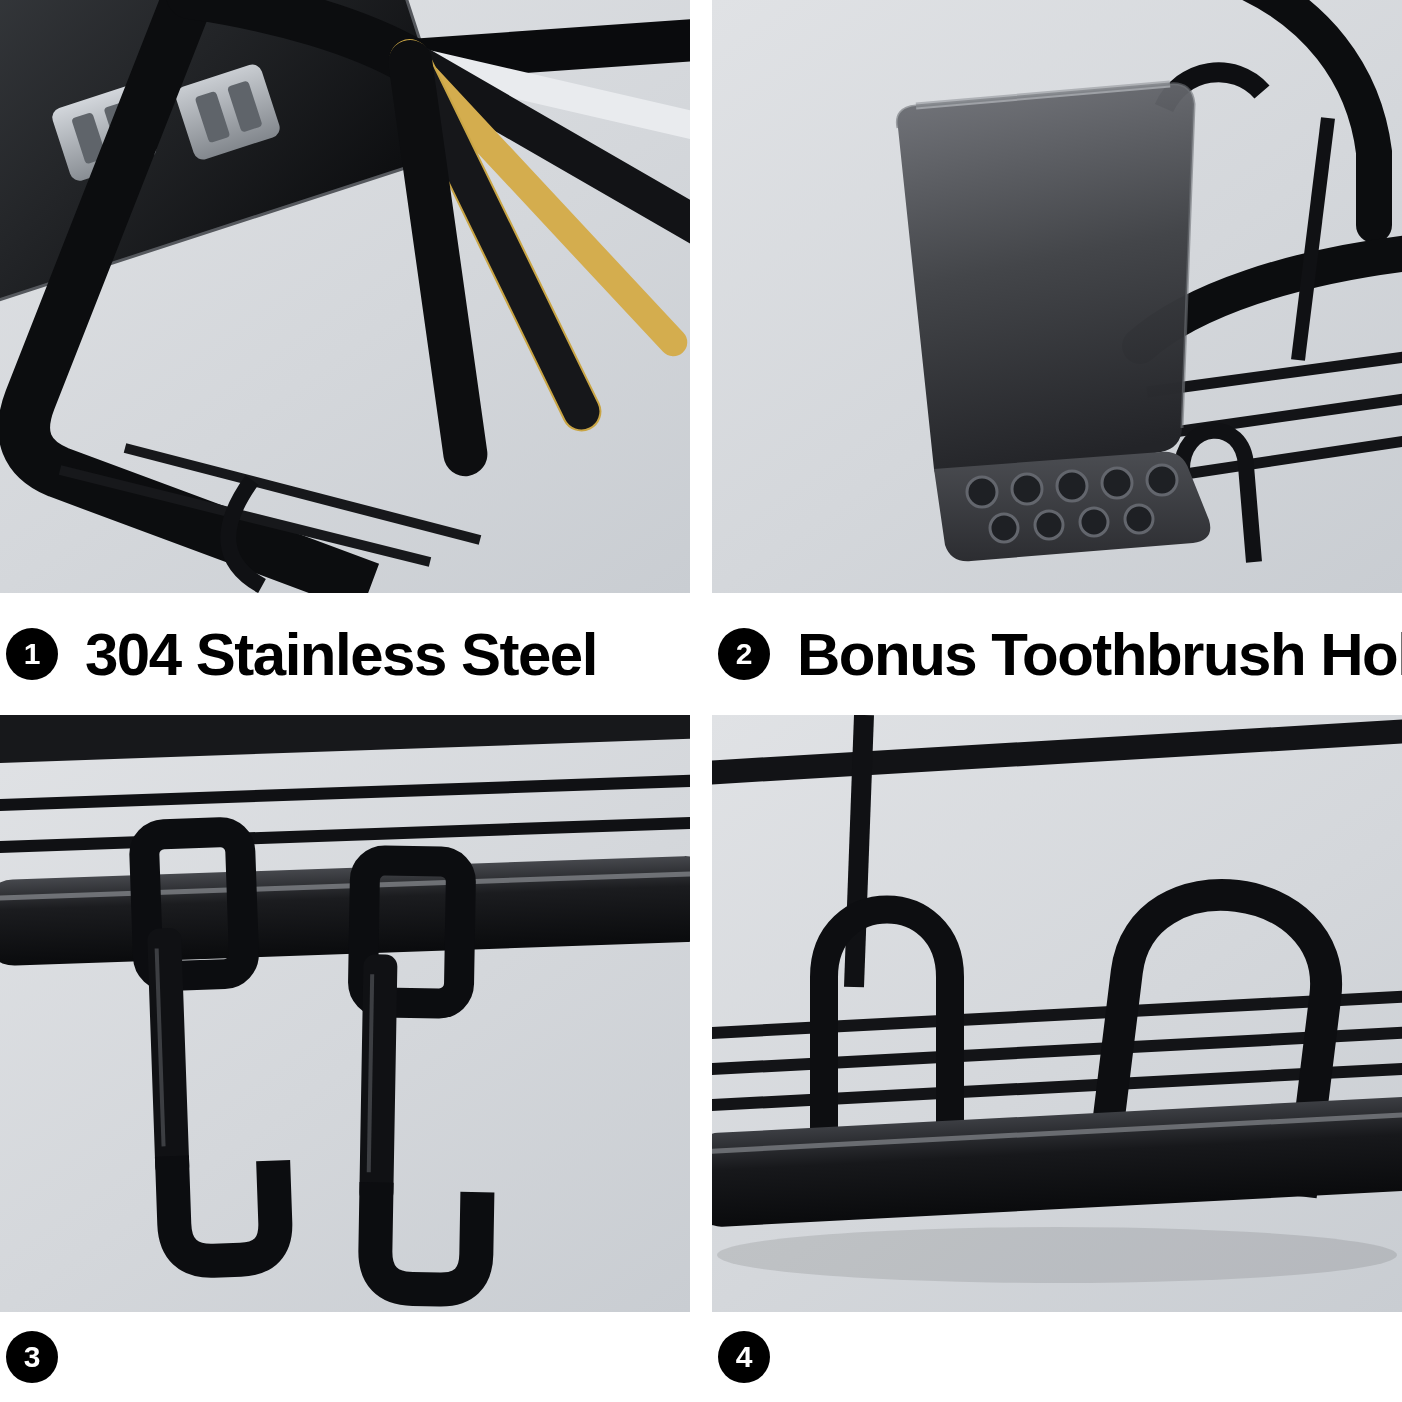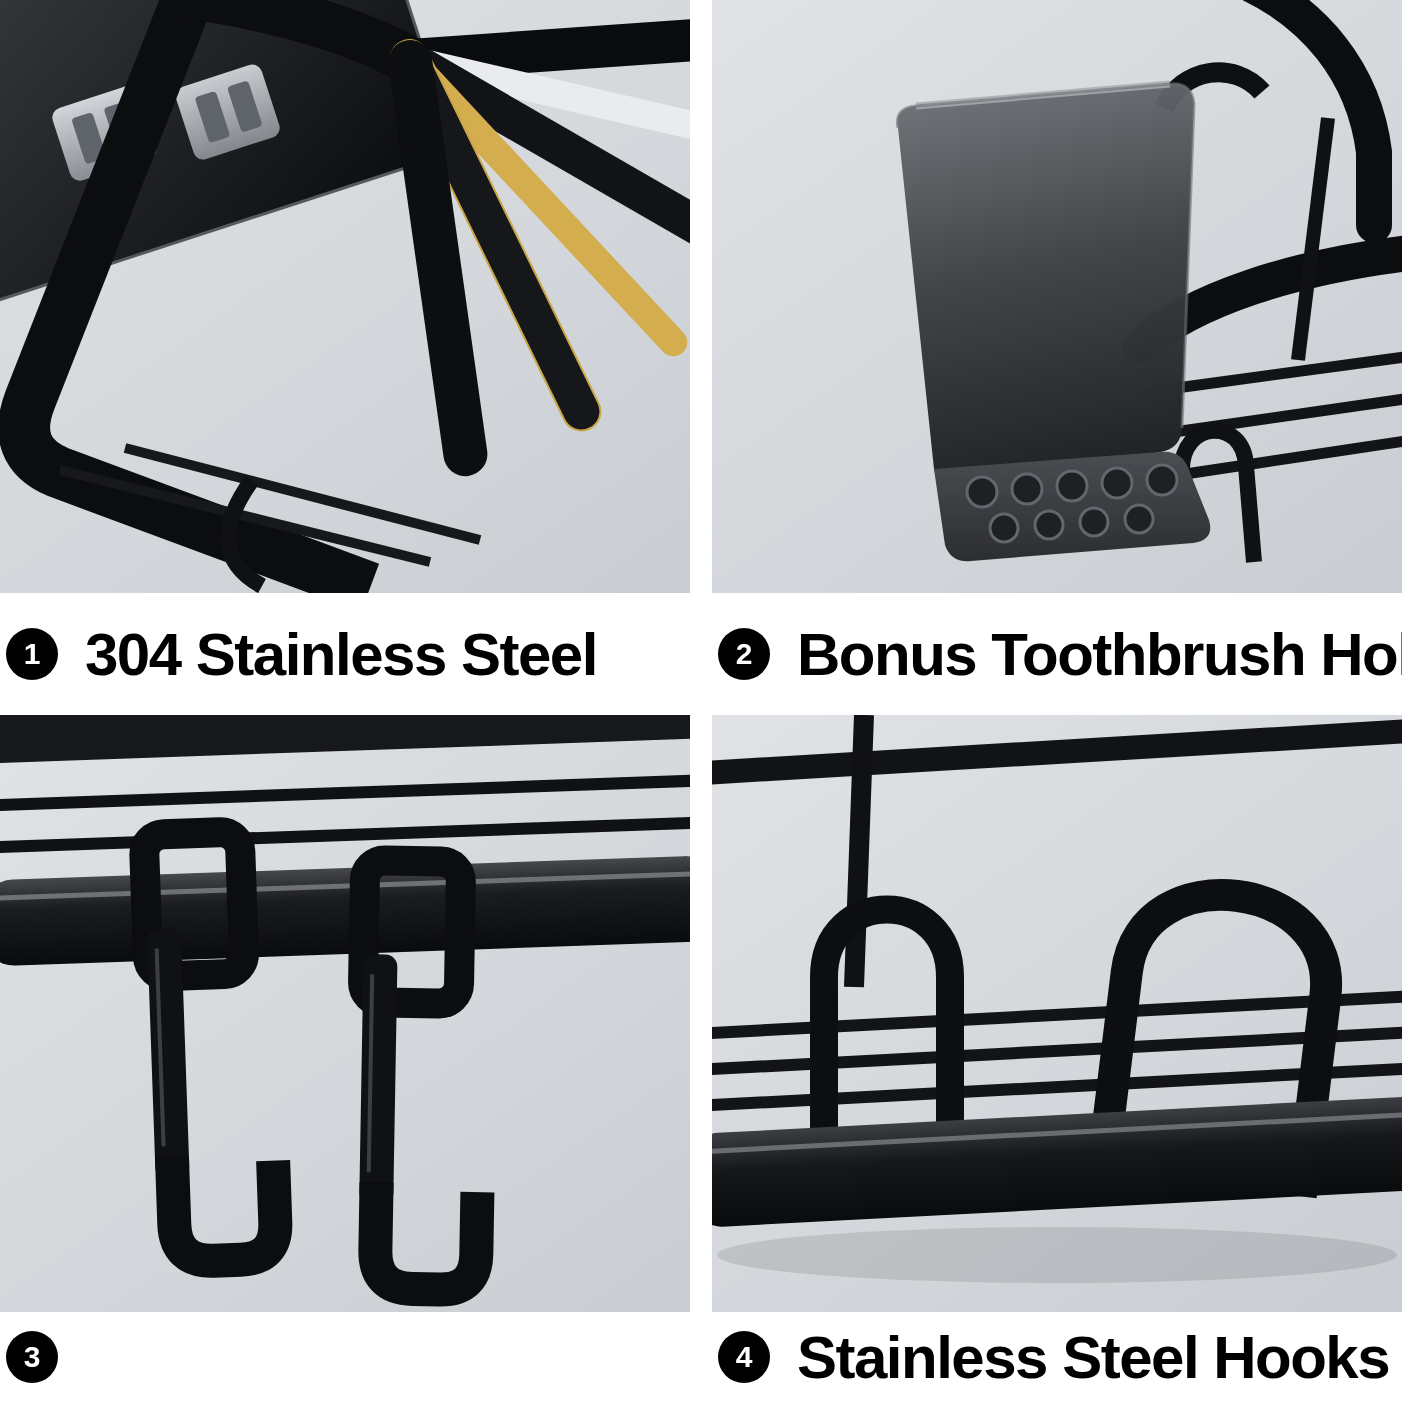--- a/index.html
+++ b/index.html
@@ -243,17 +243,16 @@
 
         <g transform="rotate(-3 345 380)">
           <rect x="-20" y="400" width="740" height="94" rx="24" fill="url(#g4rail)"></rect>
           <line x1="-10" y1="418" x2="705" y2="418" stroke="#85888d" stroke-width="5" opacity="0.7"></line>
         </g>
         <ellipse cx="345" cy="540" rx="340" ry="28" fill="rgba(0,0,0,0.10)"></ellipse>
       </svg>
     </div>
     <div class="caption">
       <span class="badge">4</span>
-      <span class="label">Stainless Steel Hooks</span>
     </div>
   </section>
 
 </div>
 
 </body></html>

